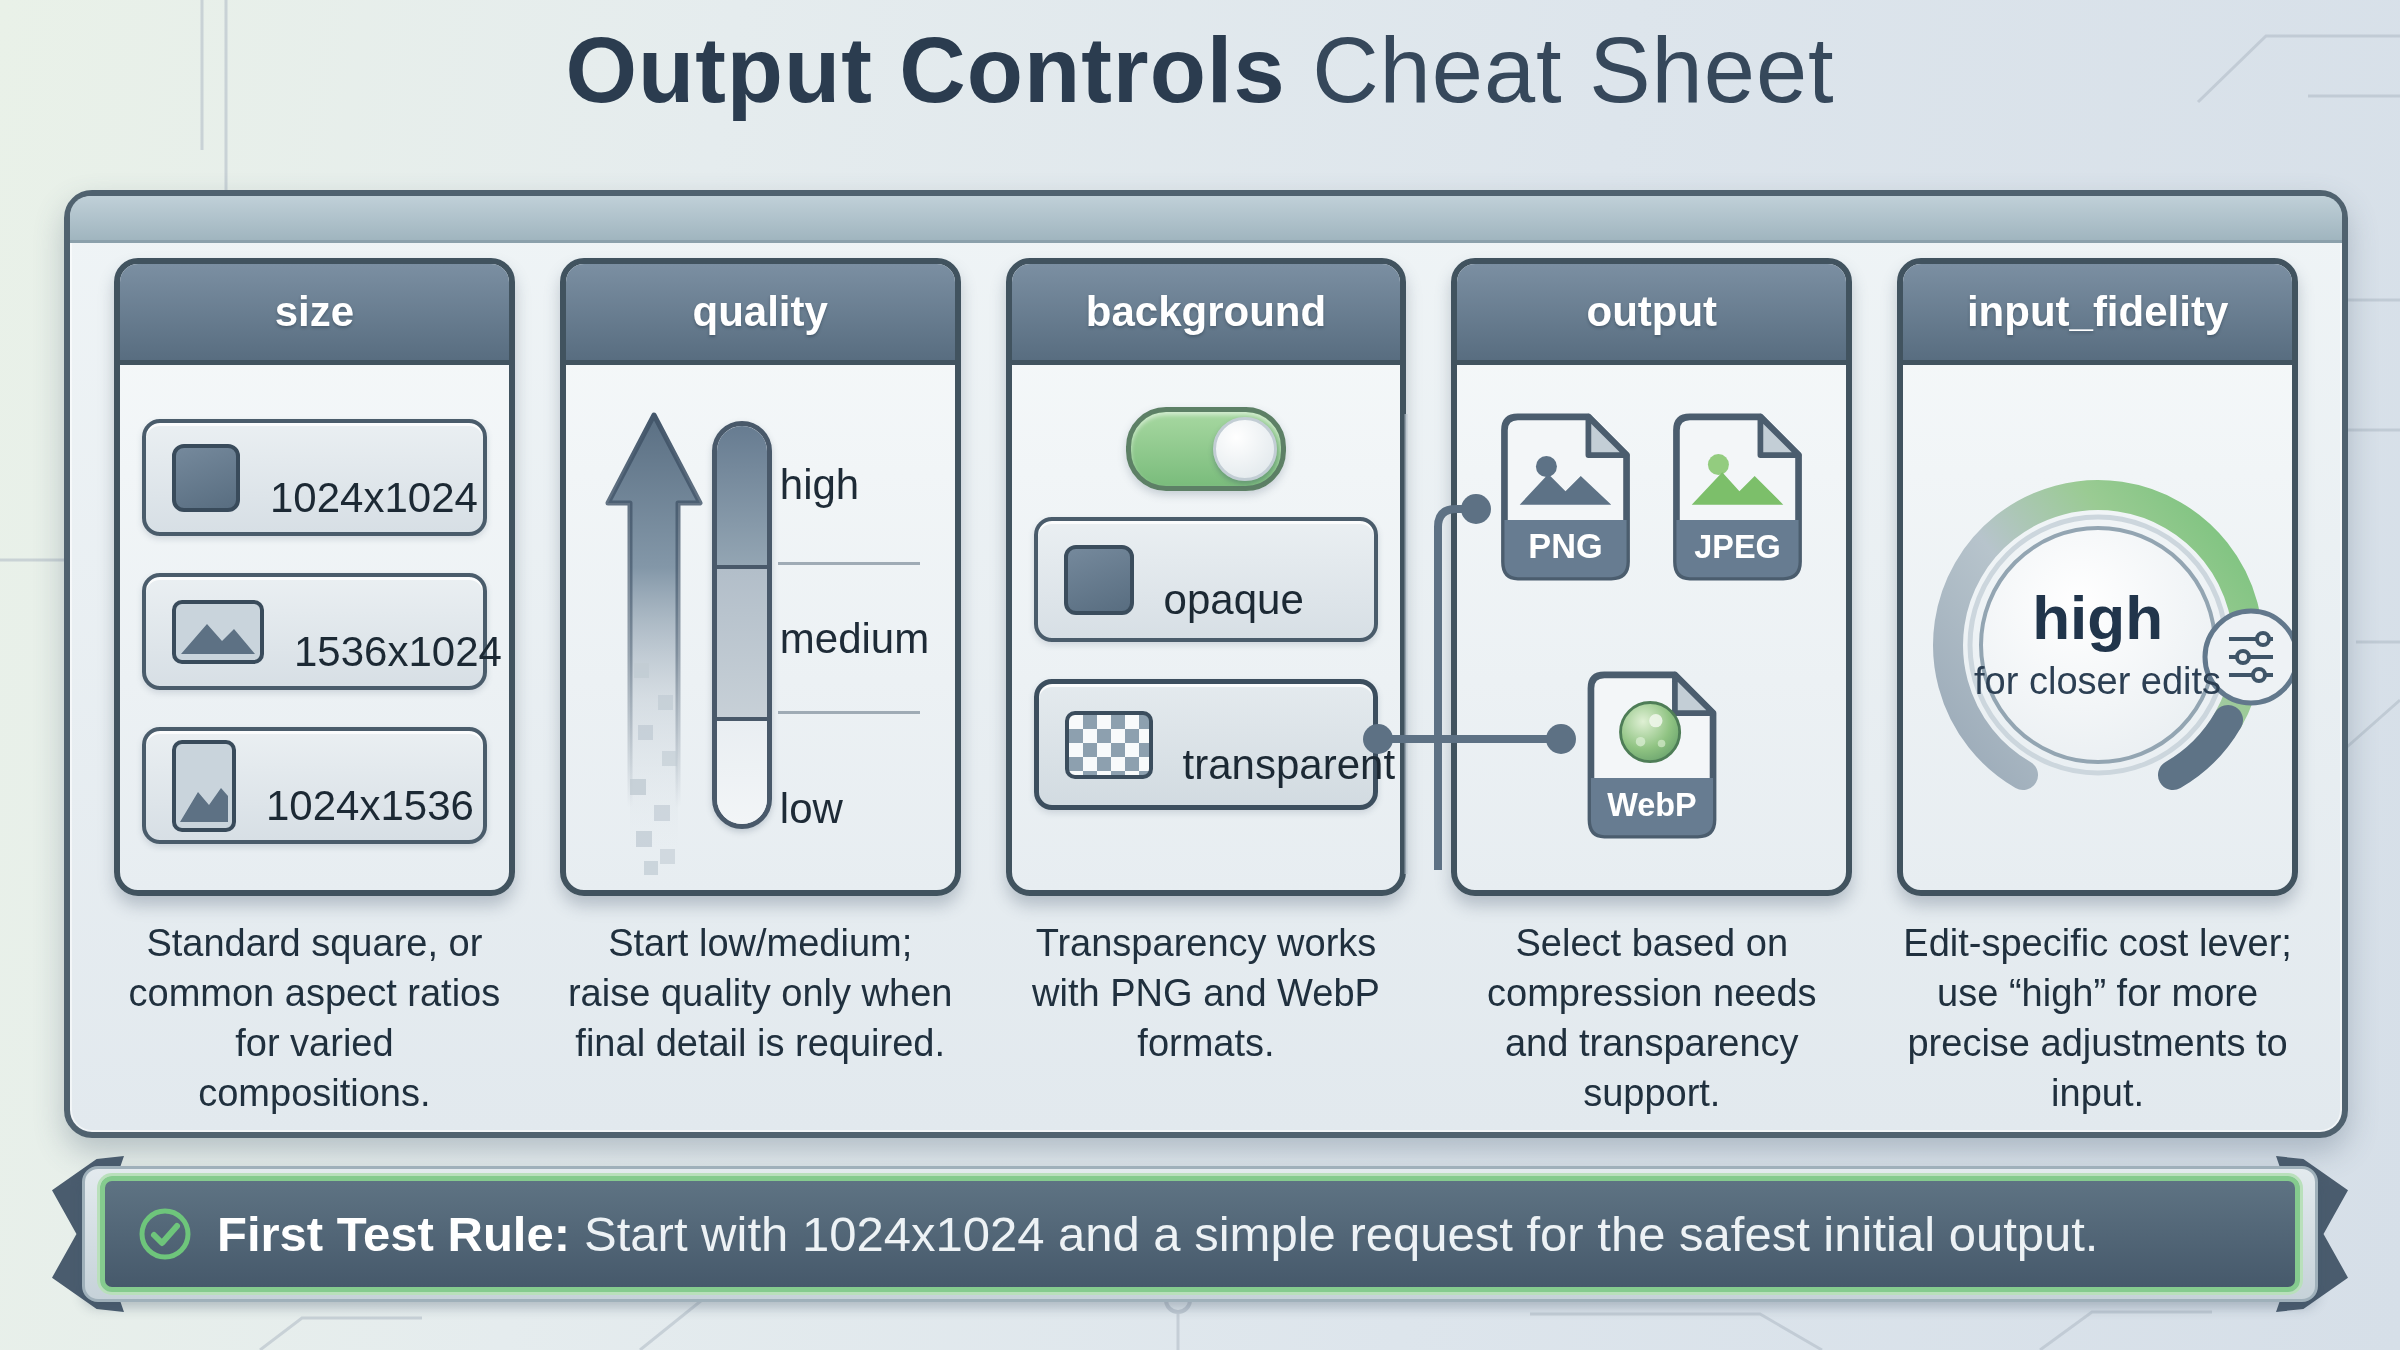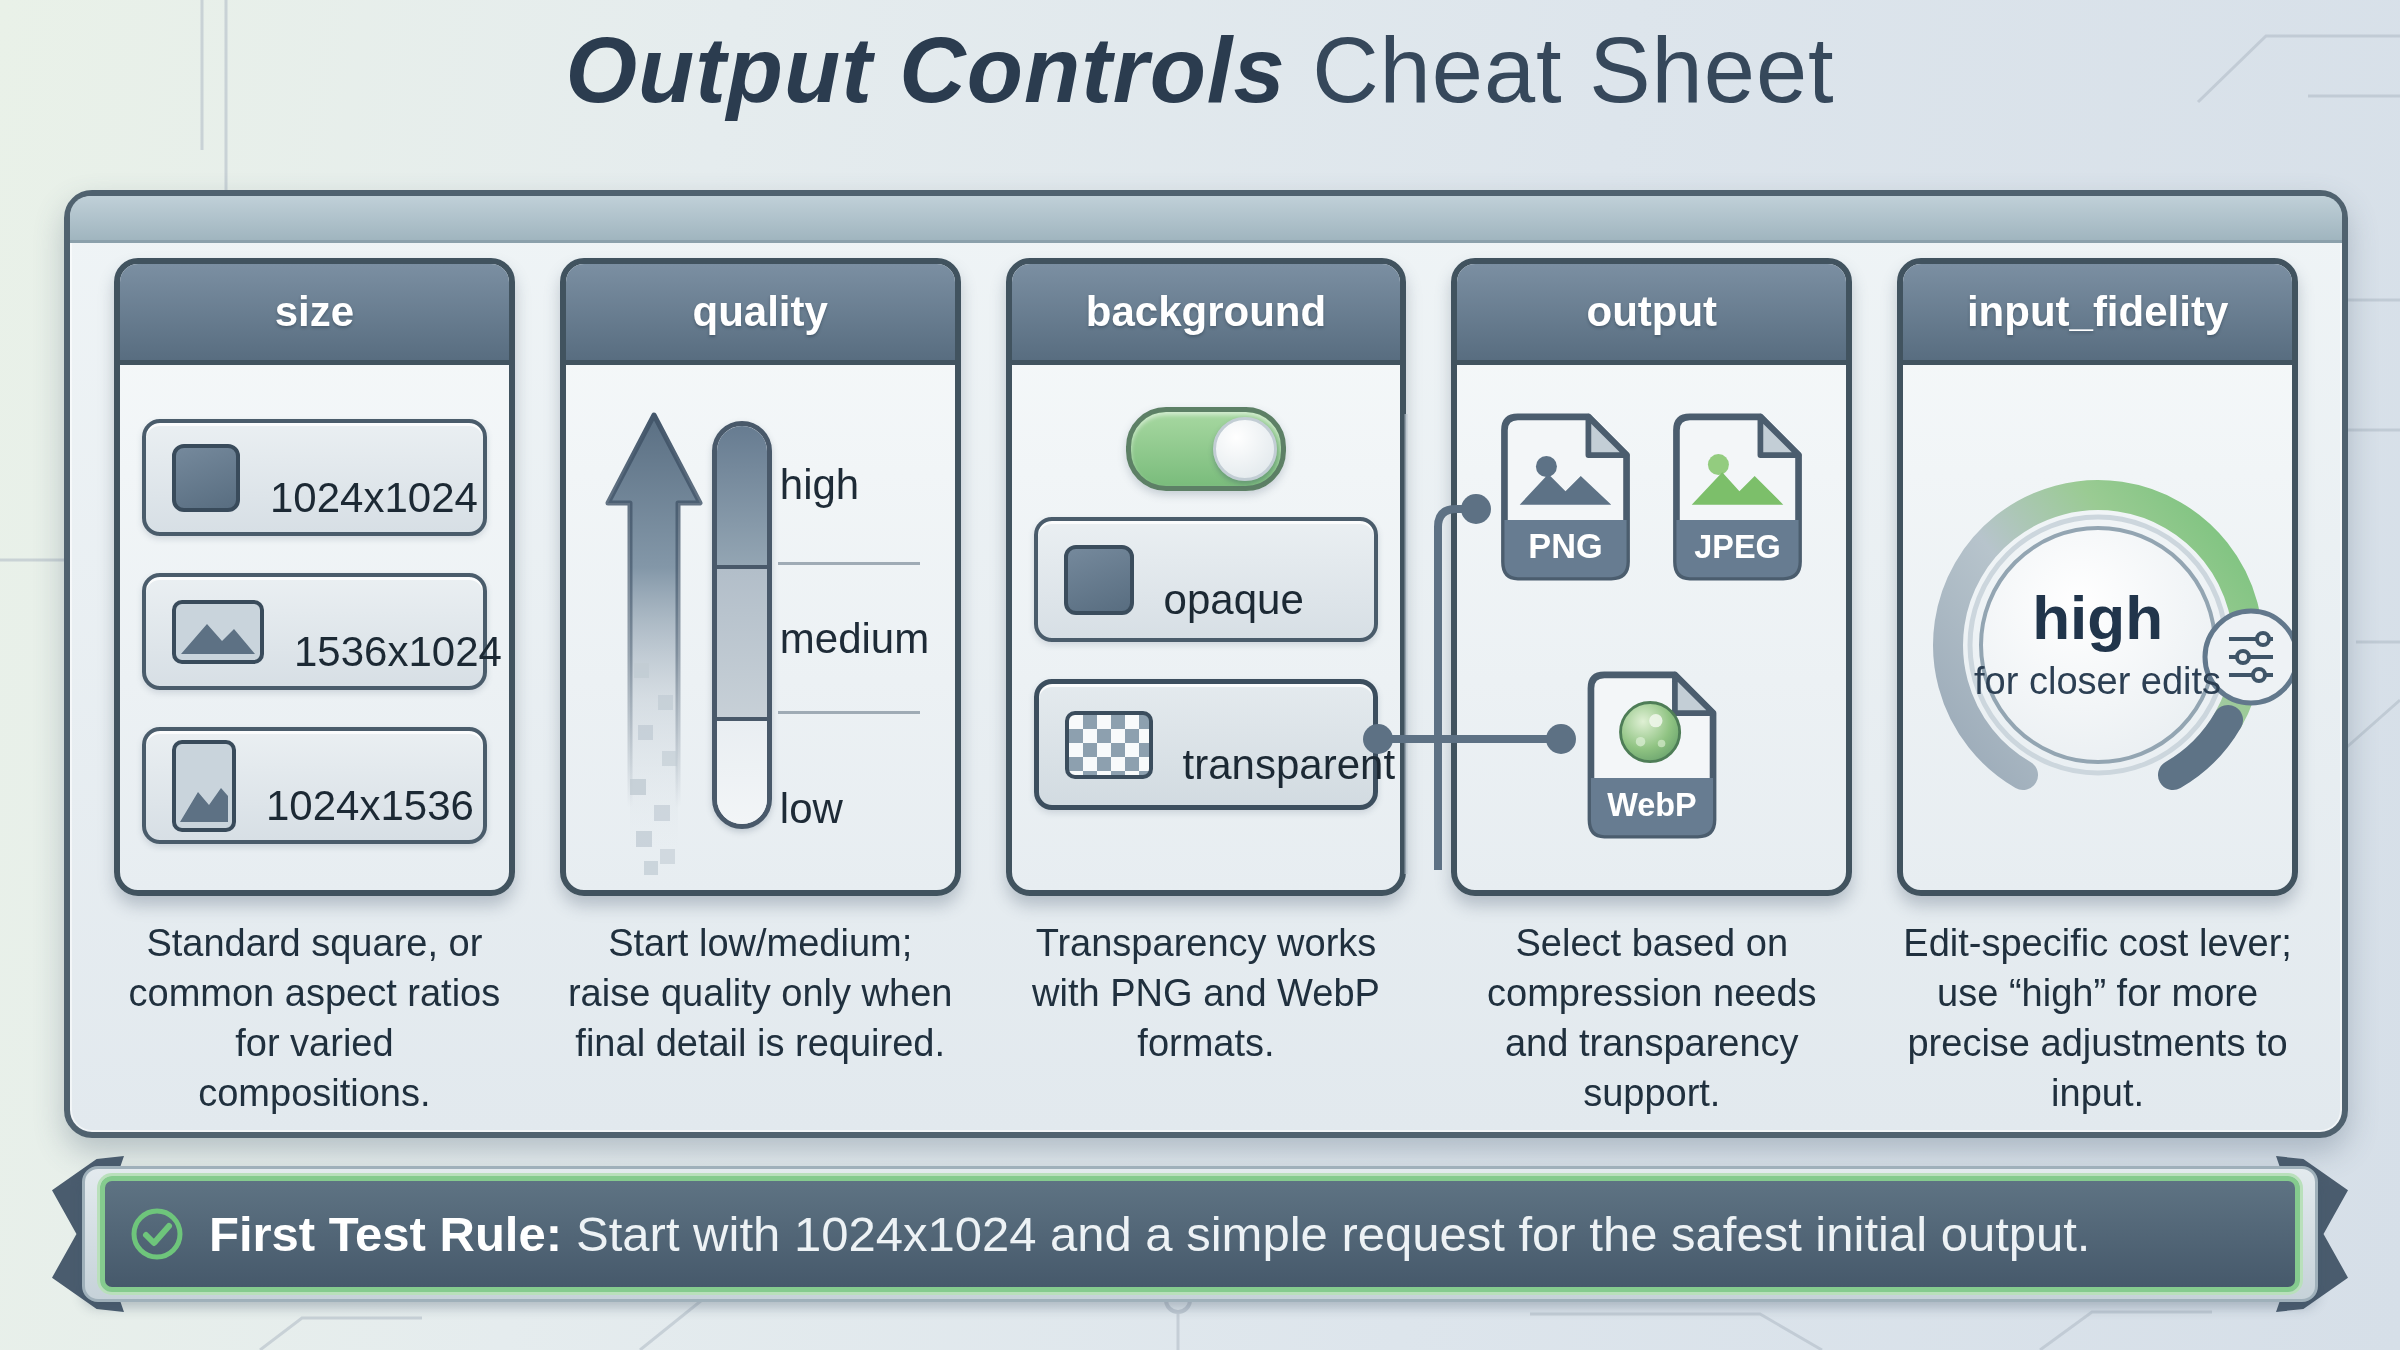--- a/index.html
+++ b/index.html
@@ -7,21 +7,21 @@
     width:2400px;height:1350px;position:relative;overflow:hidden;
     font-family:"Liberation Sans",sans-serif;
     background:linear-gradient(100deg,#e9f1e8 0%,#e5ecee 28%,#dde5ec 62%,#d6dfe8 100%);
   }
   svg text{font-family:"Liberation Sans",sans-serif;}
   .deco{position:absolute;inset:0;z-index:0;}
 
   
   .title{position:absolute;top:18px;left:0;width:100%;text-align:center;
     font-size:92px;color:#2b3c4f;z-index:2;letter-spacing:1px;}
-  .title .tb{font-weight:800;font-style:italic;}
+  .title .tb{font-weight:800;}
   .title .tr{font-weight:400;color:#36485b;}
 
   
   .panel{position:absolute;left:64px;top:190px;width:2272px;height:936px;
     background:linear-gradient(180deg,#eff4f6,#e2e9ee);
     border:6px solid #50626f;border-radius:28px;z-index:1;
     box-shadow:0 14px 30px rgba(70,90,110,.30), inset 0 0 0 2px rgba(255,255,255,.55);}
   .panel-strip{position:absolute;left:0;top:0;right:0;height:44px;
     background:linear-gradient(180deg,#c0d0d8,#a0b5bf);
     border-bottom:3px solid #8ba0ab;border-radius:20px 20px 0 0;}
@@ -100,21 +100,21 @@
   
   .banner{position:absolute;left:56px;top:1166px;width:2288px;height:136px;z-index:3;}
   .endcap{position:absolute;top:-10px;width:72px;height:156px;background:#4a5c6e;}
   .endcap-l{left:-4px;clip-path:polygon(100% 0,62% 2%,0 22%,34% 50%,0 78%,62% 98%,100% 100%,82% 76%,58% 50%,82% 24%);}
   .endcap-r{right:-4px;clip-path:polygon(0 0,38% 2%,100% 22%,66% 50%,100% 78%,38% 98%,0 100%,18% 76%,42% 50%,18% 24%);}
   .banner-frame{position:absolute;left:26px;right:26px;top:0;bottom:0;
     background:linear-gradient(180deg,#e3eaee,#c6d2d9);border:3px solid #9fb0ba;border-radius:16px;
     box-shadow:0 6px 12px rgba(60,80,100,.3);}
   .banner-inner{position:absolute;left:44px;right:44px;top:10px;bottom:10px;
     background:linear-gradient(180deg,#5e7383,#46596b);border:5px solid #85cb8e;border-radius:12px;
-    box-shadow:0 0 0 3px #b9e0bb;display:flex;align-items:center;padding:0 24px;gap:24px;}
+    box-shadow:0 0 0 3px #b9e0bb;display:flex;align-items:center;padding:0 32px;gap:24px;}
   .banner-text{font-size:49px;color:#edf2f5;white-space:nowrap;}
   .banner-label{font-weight:800;color:#ffffff;margin-right:14px;}
 </style>
 </head>
 <body>
 
 <svg class="deco" width="2400" height="1350" viewBox="0 0 2400 1350">
   <g fill="none" stroke="#afbac5" stroke-width="3" opacity="0.55">
     <path d="M226 0 V210 M202 0 V150"></path>
     <path d="M620 334 L452 500 V648"></path>

